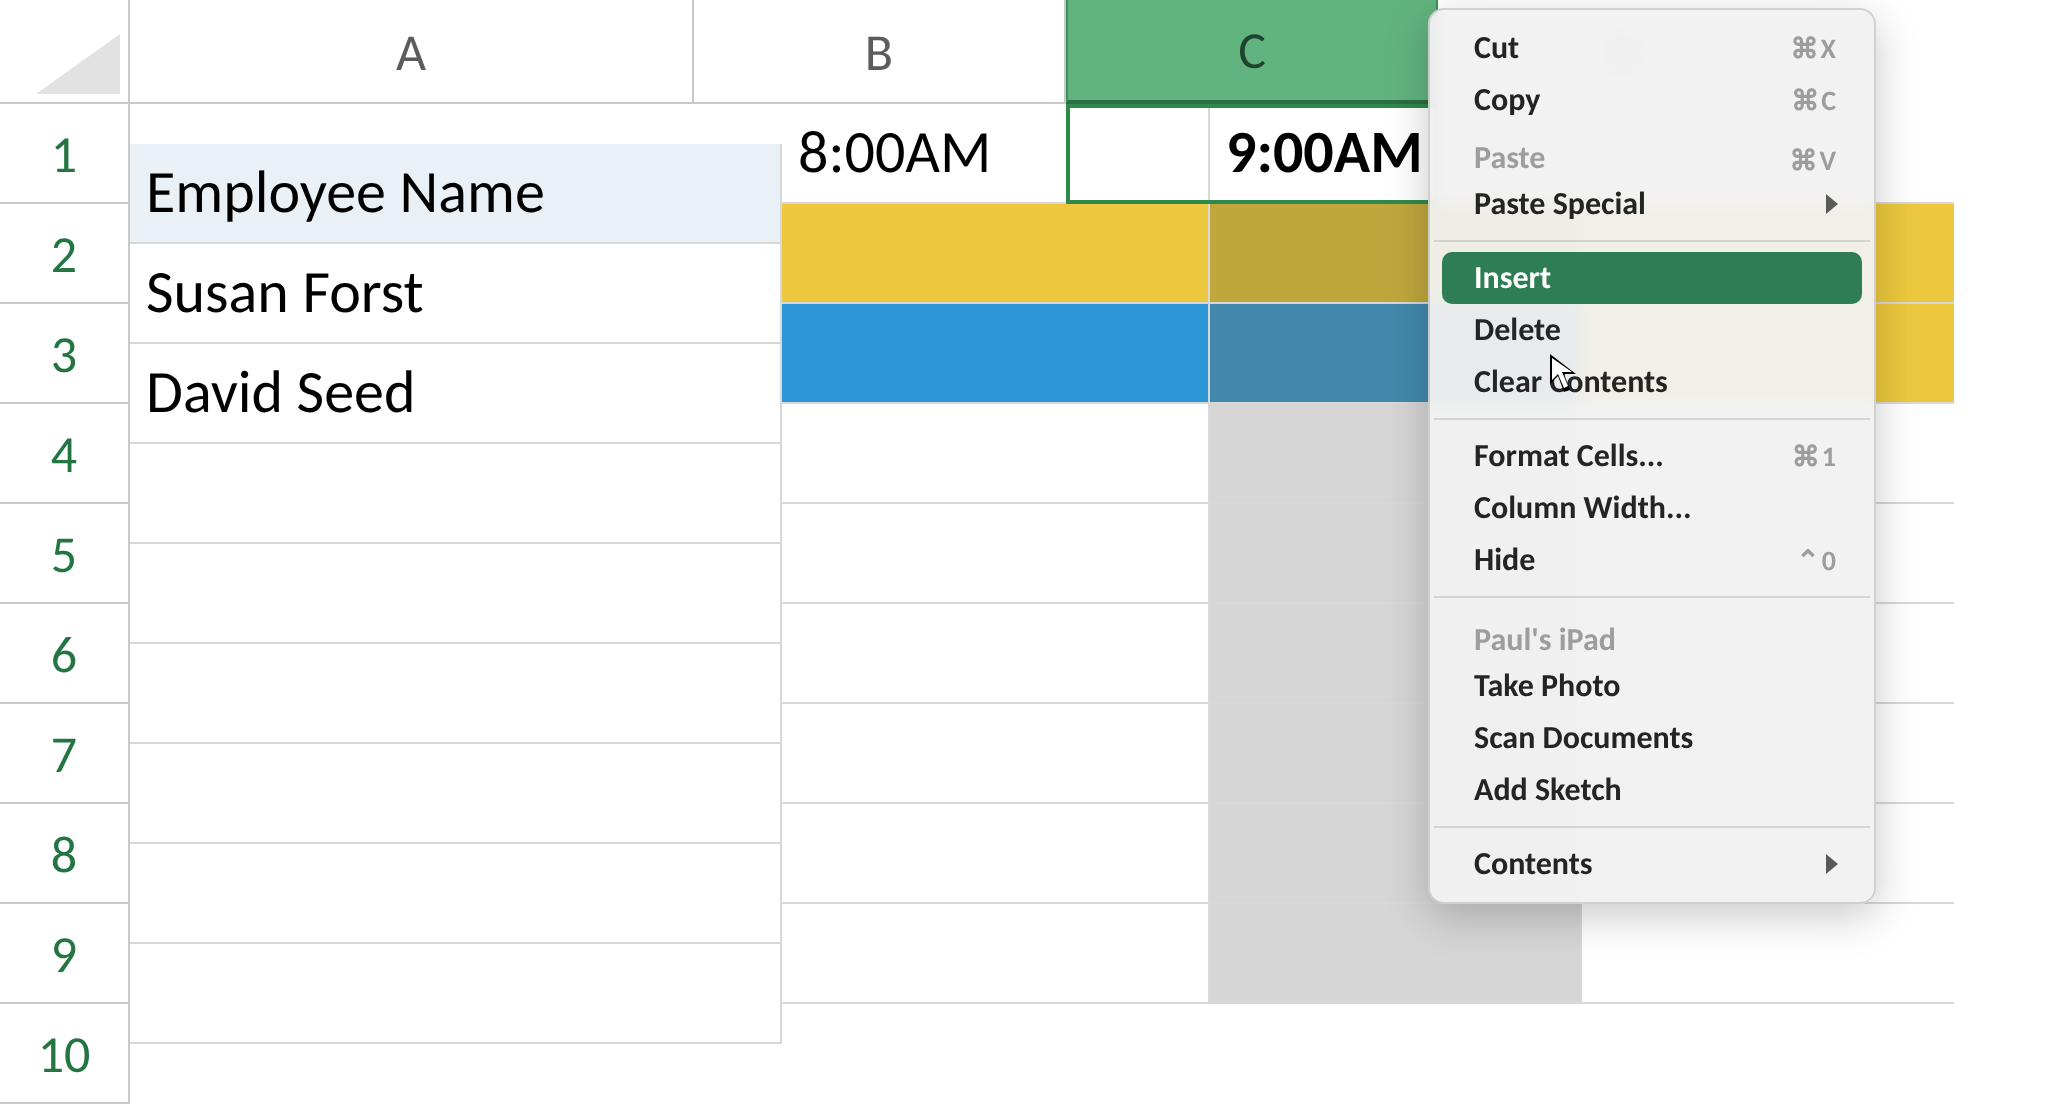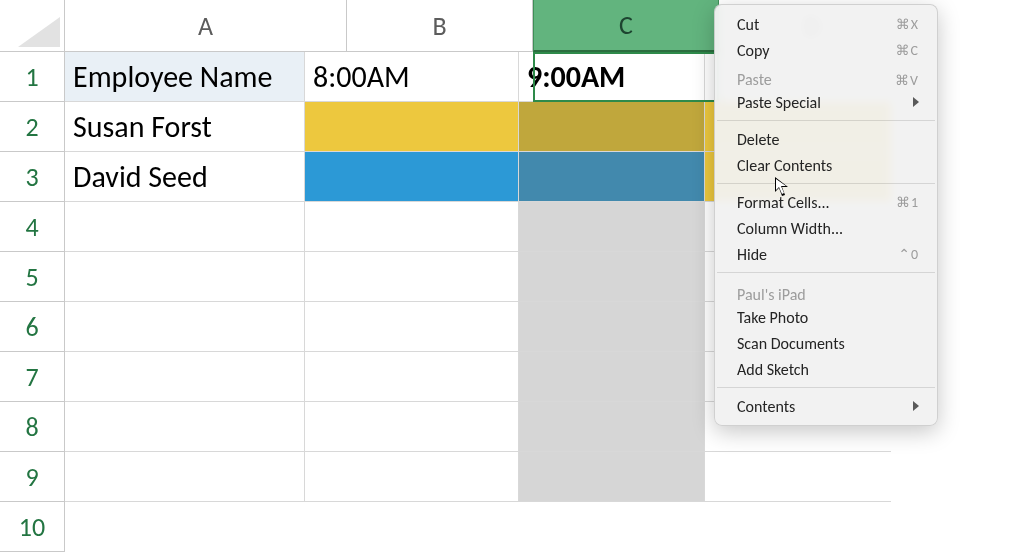--- a/index.html
+++ b/index.html
@@ -85,21 +85,21 @@
     height: 50px;
     display: flex;
     align-items: center;
     padding: 0 8px;
     font-size: 30px;
     color: #000;
     background: #ffffff;
     white-space: nowrap;
     overflow: hidden;
   }
-  .cA { width: 240px; }
+  .cA { width: 326px; margin-top: 20px; }
   .cB { width: 214px; }
   .cC { width: 186px; font-weight: bold; }
   .cD { width: 186px; border-right: none; }
   .row1 .cA { background: #e9f0f6; }
   
   .gold  { background: #edc83e !important; }
   .goldD { background: #c0a73c !important; }
   .blue  { background: #2c99d6 !important; }
   .blueD { background: #4289ad !important; }
   .green { background: #47b85e !important; }
@@ -122,20 +122,21 @@
     top: 4px;
     width: 224px;
     background: rgba(241,241,241,0.94);
     backdrop-filter: blur(4px);
     border: 1px solid rgba(0,0,0,0.14);
     border-radius: 8px;
     box-shadow: 0 6px 22px rgba(0,0,0,0.22);
     padding: 6px 0;
     font-size: 16px;
     color: #242424;
+    font-weight: bold;
   }
   .menu .mi {
     display: flex;
     justify-content: space-between;
     align-items: center;
     height: 26px;
     padding: 0 18px 0 22px;
   }
   .menu .mi.disabled { color: #9d9d9d; align-items: flex-end; }
   .menu .mi.highlight {
@@ -271,20 +272,23 @@
     </div>
     <div class="mi disabled">
       <span>Paste</span>
       <span class="short">⌘V</span>
     </div>
     <div class="mi">
       <span>Paste Special</span>
       <span class="chev"></span>
     </div>
     <div class="sep"></div>
+    <div class="mi highlight">
+      <span>Insert</span>
+    </div>
     <div class="mi">
       <span>Delete</span>
     </div>
     <div class="mi">
       <span>Clear Contents</span>
     </div>
     <div class="sep"></div>
     <div class="mi">
       <span>Format Cells...</span>
       <span class="short">⌘1</span>

